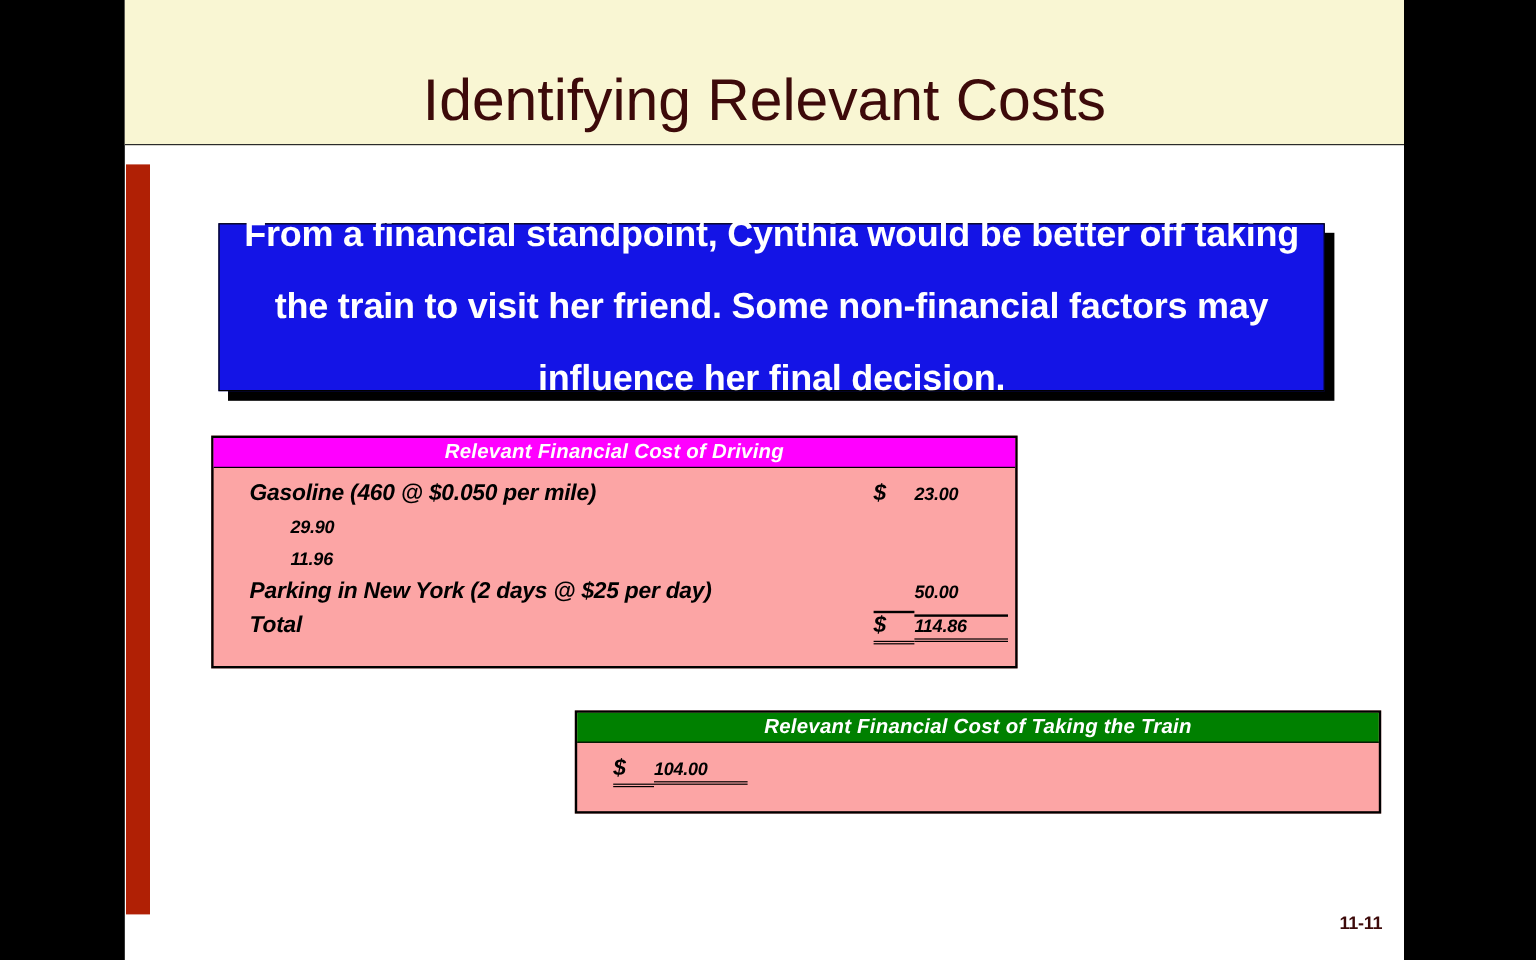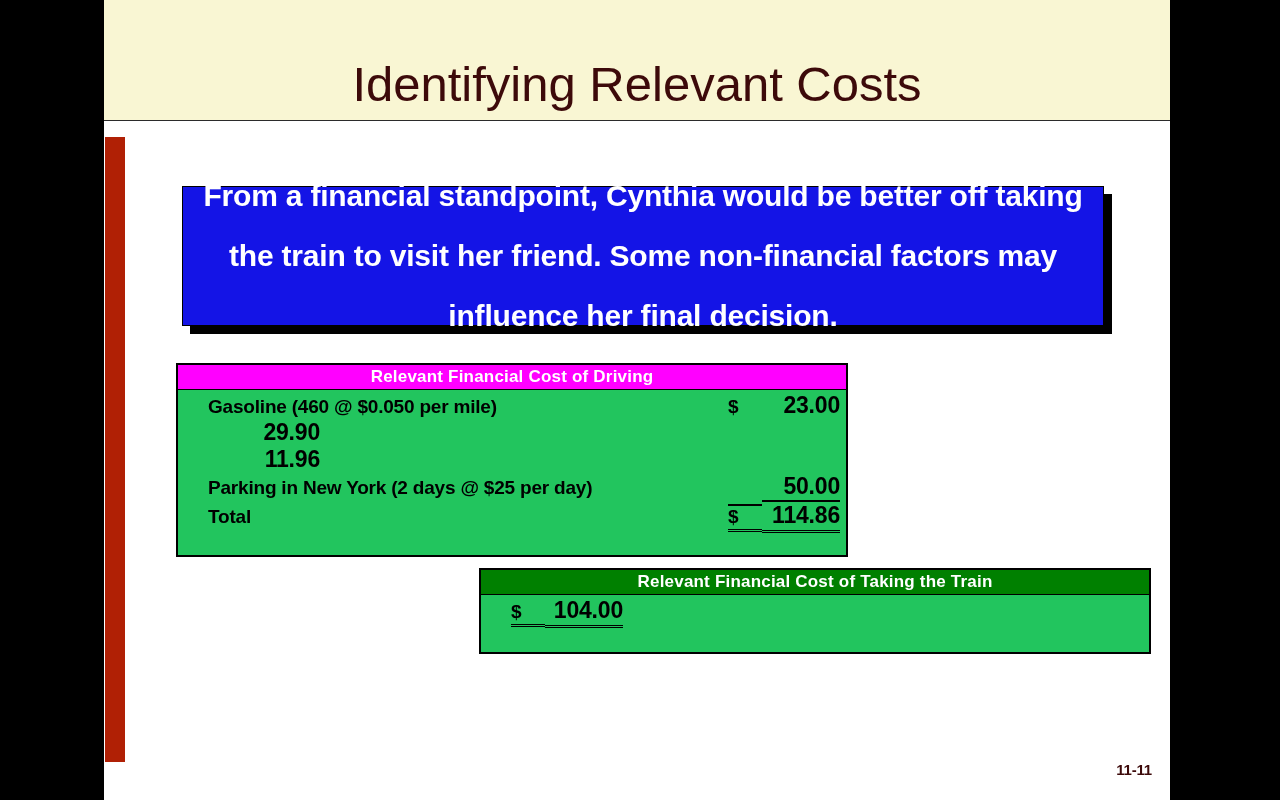--- a/index.html
+++ b/index.html
@@ -83,22 +83,23 @@
     color: #ffffff;
     font-size: 30px;
     font-weight: bold;
     line-height: 60px;
     letter-spacing: -0.2px;
   }
 
   
   .cost-table {
     position: absolute;
-    background: #22c55e;
+    background: #fca5a5;
     border: 2px solid #000000;
+    font-style: italic;
   }
   .cost-table-header {
     height: 25px;
     display: flex;
     align-items: center;
     justify-content: center;
     color: #ffffff;
     font-size: 17px;
     font-weight: bold;
     letter-spacing: 0.2px;
@@ -124,25 +125,25 @@
   }
   .cost-currency {
     width: 34px;
     text-align: left;
     font-size: 19px;
     font-weight: bold;
     color: #000000;
   }
   .cost-amount {
     width: 78px;
-    text-align: right;
-    font-size: 23px;
+    font-size: 15px;
     font-weight: bold;
     color: #000000;
     letter-spacing: -0.2px;
+    margin-top: 12px;
   }
   
   .rule-top .cost-currency,
   .rule-top .cost-amount { border-top: 2px solid #000000; }
   .rule-dbl-below .cost-currency,
   .rule-dbl-below .cost-amount {
     border-bottom: 3px double #000000;
     padding-bottom: 1px;
   }
   .spacer-row { height: 28px; }
@@ -151,21 +152,21 @@
   #table-driving {
     left: 72px;
     top: 363px;
     width: 672px;
   }
   #table-driving .cost-table-header { background: #ff00ff; }
 
   
   #table-train {
     left: 375px;
-    top: 568px;
+    top: 592px;
     width: 672px;
   }
   #table-train .cost-table-header { background: #008000; }
 
   
   .slide-number {
     position: absolute;
     right: 18px;
     bottom: 22px;
     font-size: 15px;

